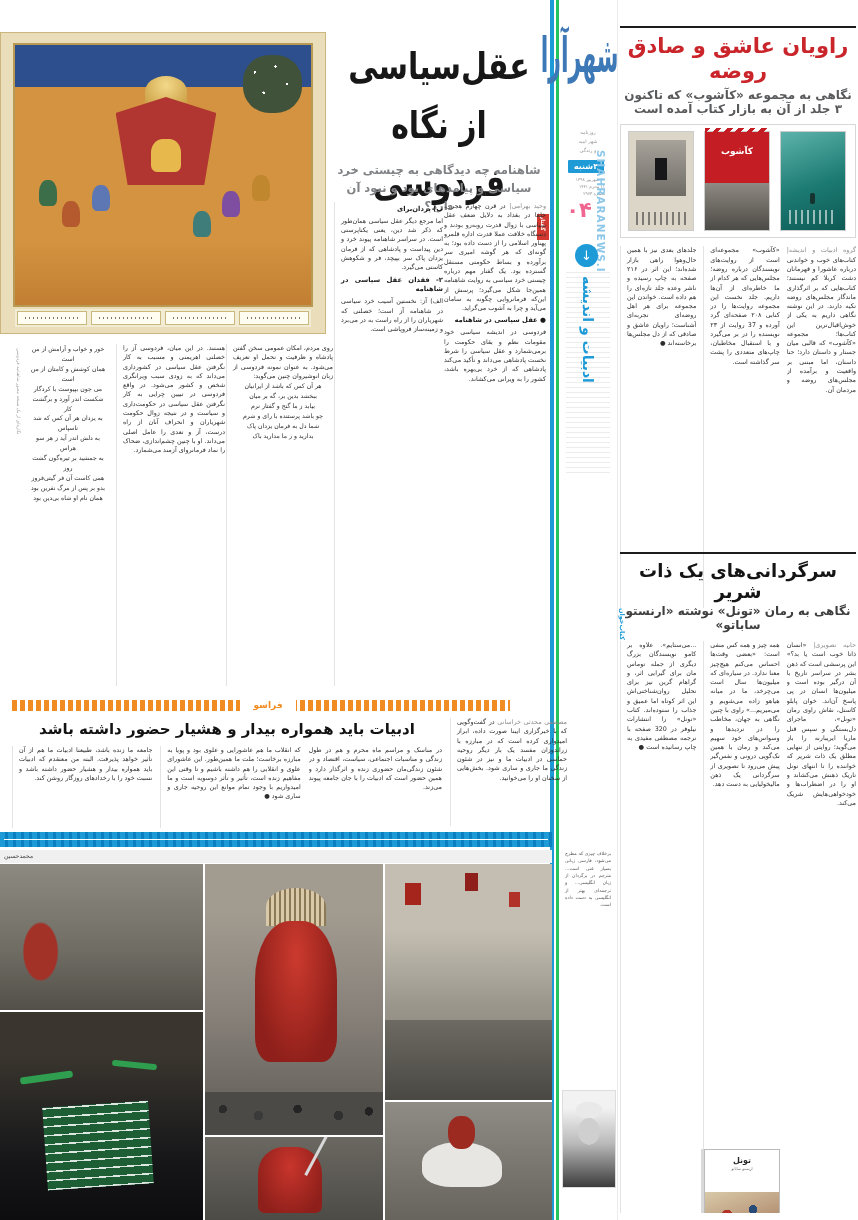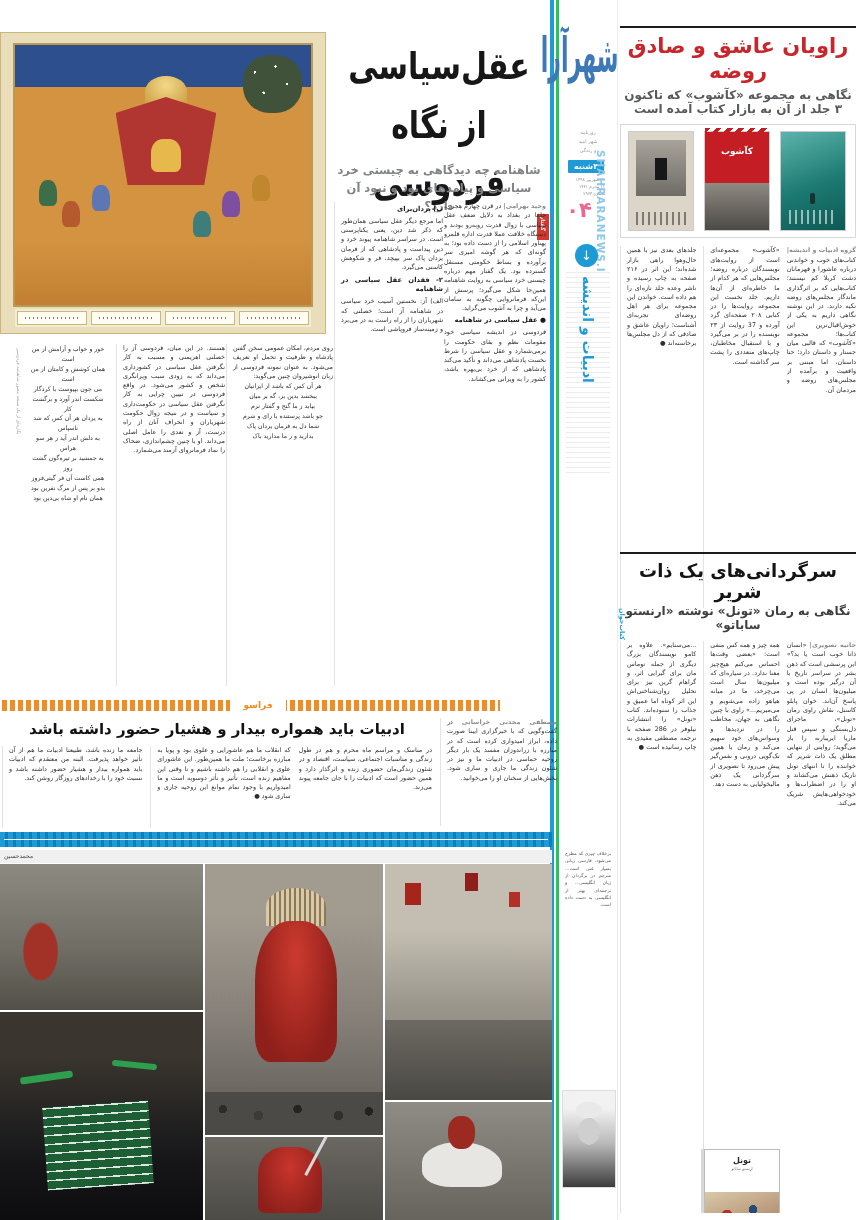--- a/index.html
+++ b/index.html
@@ -5,21 +5,21 @@
   html,body{margin:0;padding:0;}
   body{
     width:858px;height:1220px;position:relative;overflow:hidden;
     background:#ffffff;direction:rtl;
     font-family:"DejaVu Sans",sans-serif;
     -webkit-font-smoothing:antialiased;
   }
   .abs{position:absolute;}
   
   .bodytext{font-size:6.4px;line-height:1.45;text-align:justify;color:#2e2d2c;}
-  .bodytext .lead{font-weight:bold;color:#8a8a8a;margin-top:48px;}
+  .bodytext .lead{font-weight:normal;color:#8a8a8a;margin-top:48px;}
   .colrule{border-left:1px solid #e3e3e3;padding-left:6px;}
   .subhead{font-weight:bold;color:#1a1a1a;font-size:6.8px;margin:3px 0 2px;}
   .poem{white-space:pre-line;text-align:center;font-size:6.2px;line-height:1.6;color:#2e2d2c;}
   
   #strip-line{left:550px;top:0;width:4px;height:1220px;background:#1e9bd7;}
   #strip{left:556px;top:0;width:58px;height:1220px;border-left:3px solid #22c55e;border-right:1px solid #ececec;background:#fff;}
   #logo{top:28px;left:0;width:58px;text-align:center;font-size:21px;font-weight:bold;color:#3d79b6;transform:scale(1.05,2.3);transform-origin:top center;letter-spacing:-1px;}
   #tagline{top:128px;left:6px;width:46px;color:#9b9b9b;font-size:5px;line-height:1.8;text-align:center;letter-spacing:2px;}
   #daybox{top:160px;left:9px;width:36px;height:13px;background:#1e9bd7;color:#fff;font-size:8px;font-weight:bold;text-align:center;line-height:13px;border-radius:1px;}
   #datelines{top:176px;left:6px;width:40px;font-size:4.2px;color:#8a8a8a;line-height:1.7;text-align:right;}
@@ -98,21 +98,21 @@
   #aql-sub{left:332px;top:136px;width:214px;text-align:center;font-size:11.5px;line-height:1.55;font-weight:bold;color:#808285;}
   #aql-kicker{left:537px;top:188px;width:12px;height:26px;background:#d2382f;text-align:center;}
   #aql-kicker span{writing-mode:vertical-rl;color:#fff;font-size:5.5px;font-weight:bold;margin-top:2px;display:inline-block;}
   .aqlcol{position:absolute;overflow:hidden;}
   #aql-colA{left:444px;top:176px;width:102px;height:484px;}
   #aql-colB{left:334px;top:176px;width:102px;height:484px;}
   #aql-colC{left:226px;top:318px;width:100px;height:342px;}
   #aql-colD{left:116px;top:318px;width:102px;height:342px;}
   #aql-colE{left:28px;top:318px;width:80px;height:342px;}
   
-  #farasou{left:2px;top:696px;width:498px;height:136px;}
+  #farasou{left:12px;top:696px;width:498px;height:136px;}
   #farasou-bar{position:absolute;left:0;top:4px;right:0;height:11px;background:repeating-linear-gradient(90deg,#f08c21 0 5px,#ffffff 5px 8px);}
   #farasou-label{position:absolute;left:228px;top:3px;width:56px;background:#fff;color:#f08c21;font-size:9px;font-weight:bold;text-align:center;line-height:13px;}
   #farasou-intro{position:absolute;left:438px;top:22px;width:110px;height:108px;overflow:hidden;}
   #farasou-head{position:absolute;left:0;top:24px;width:430px;text-align:center;font-size:15px;font-weight:bold;color:#121212;}
   #farasou-cols{position:absolute;left:0;top:50px;width:430px;height:82px;display:flex;gap:8px;overflow:hidden;}
   #farasou-cols > div{width:138px;overflow:hidden;}
   
   #bluebar{left:0;top:832px;width:552px;height:15px;background:repeating-linear-gradient(90deg,#1e9bd7 0 5px,#0c7fc0 5px 8px);}
   #bluebar .mid{position:absolute;left:4px;right:4px;top:6.5px;height:1.5px;background:#fff;}
   #credit{left:0;top:850px;width:552px;height:13px;background:#f0f0f0;}
@@ -212,21 +212,21 @@
   <div class="toprule"></div>
   <h2>سرگردانی‌های یک ذات شریر</h2>
   <div class="sub">نگاهی به رمان «تونل» نوشته «ارنستو ساباتو»</div>
   <div id="sarg-tag">کتاب‌خوان</div>
   <div class="cols">
     <div class="bodytext">
       <span class="lead">حانیه تصویری|</span>
       <span>«انسان ذاتا خوب است یا بد؟» این پرسشی است که ذهن بشر در سراسر تاریخ با آن درگیر بوده است و میلیون‌ها انسان در پی پاسخ آن‌اند. خوان پابلو کاستل، نقاش راوی رمان «تونل»، ماجرای دل‌بستگی و سپس قتل ماریا ایریبارنه را باز می‌گوید؛ روایتی از تنهایی مطلق یک ذات شریر که خواننده را تا انتهای تونل تاریک ذهنش می‌کشاند و او را در اضطراب‌ها و خودخواهی‌هایش شریک می‌کند.</span>
     </div>
     <div class="bodytext colrule">همه چیز و همه کس منفی است: «بعضی وقت‌ها احساس می‌کنم هیچ‌چیز معنا ندارد. در سیاره‌ای که میلیون‌ها سال است می‌چرخد، ما در میانه هیاهو زاده می‌شویم و می‌میریم...» راوی با چنین نگاهی به جهان، مخاطب را در تردیدها و وسواس‌های خود سهیم می‌کند و رمان با همین تک‌گویی درونی و نفس‌گیر پیش می‌رود تا تصویری از سرگردانی یک ذهن مالیخولیایی به دست دهد.</div>
-    <div class="bodytext colrule">...می‌ستایم». علاوه بر کامو نویسندگان بزرگ دیگری از جمله توماس مان برای گیرایی اثر، و گراهام گرین نیز برای تحلیل روان‌شناختی‌اش این اثر کوتاه اما عمیق و جذاب را ستوده‌اند. کتاب «تونل» را انتشارات نیلوفر در 286 صفحه با ترجمه مصطفی مفیدی به چاپ رسانیده است ●</div>
+    <div class="bodytext colrule">...می‌ستایم». علاوه بر کامو نویسندگان بزرگ دیگری از جمله توماس مان برای گیرایی اثر، و گراهام گرین نیز برای تحلیل روان‌شناختی‌اش این اثر کوتاه اما عمیق و جذاب را ستوده‌اند. کتاب «تونل» را انتشارات نیلوفر در 320 صفحه با ترجمه مصطفی مفیدی به چاپ رسانیده است ●</div>
     <div id="tonel-cover">
       <div class="t">تونل</div>
       <div class="a">ارنستو ساباتو</div>
       <div class="art"></div>
     </div>
   </div>
 </div>
 
 <div class="abs" id="aql">
   <div class="abs" id="miniature" title="نگاره مجلس شاهانه از نسخه مصور شاهنامه">

